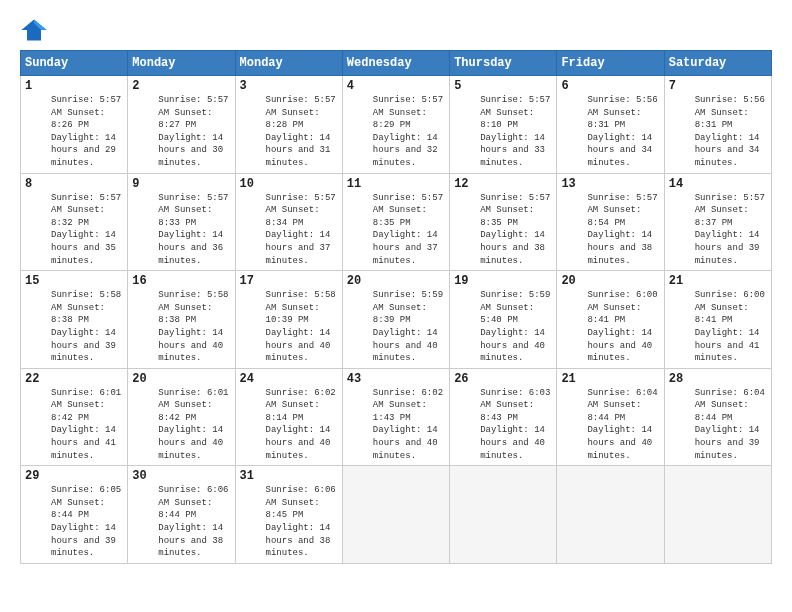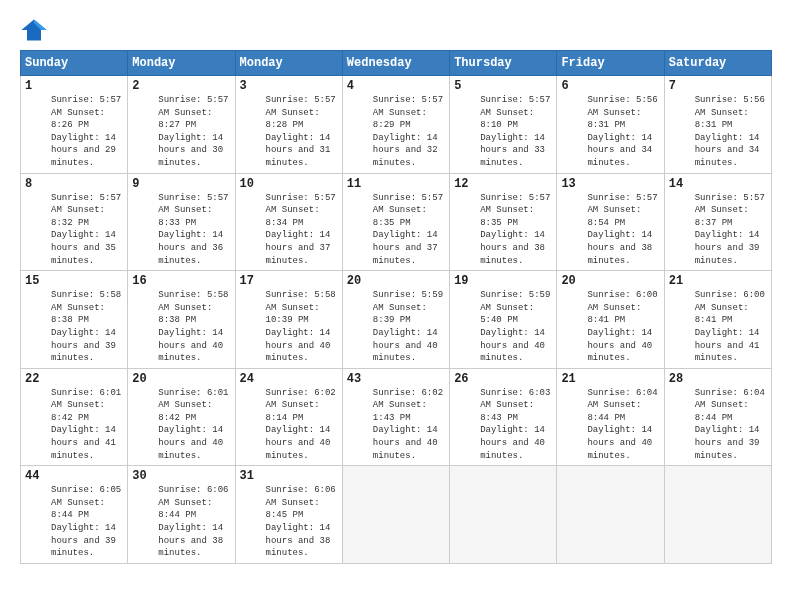--- a/index.html
+++ b/index.html
@@ -325,21 +325,21 @@
           <td>
             <span class="day-num">28</span>
             <div class="day-info">Sunrise: 6:04 AM
 Sunset: 8:44 PM
 Daylight: 14 hours
 and 39 minutes.</div>
           </td>
         </tr>
         <tr>
           <td>
-            <span class="day-num">44</span>
+            <span class="day-num">29</span>
             <div class="day-info">Sunrise: 6:05 AM
 Sunset: 8:44 PM
 Daylight: 14 hours
 and 39 minutes.</div>
           </td>
           <td>
             <span class="day-num">30</span>
             <div class="day-info">Sunrise: 6:06 AM
 Sunset: 8:44 PM
 Daylight: 14 hours

